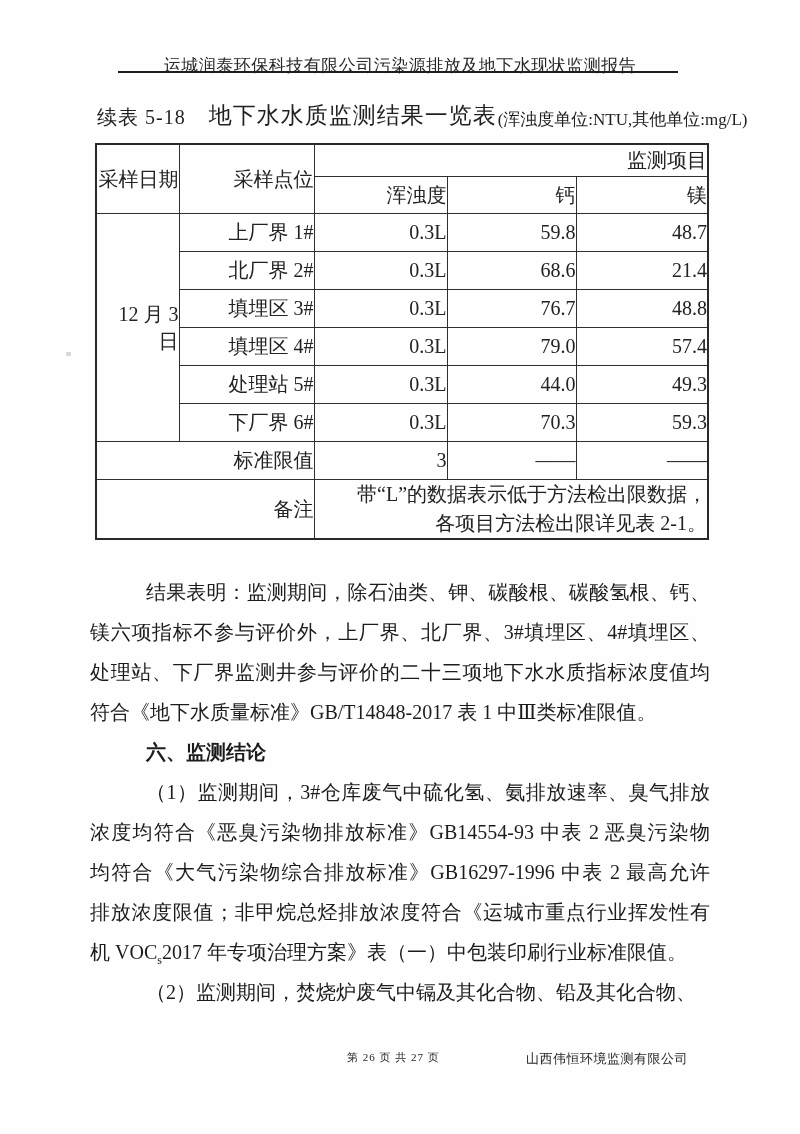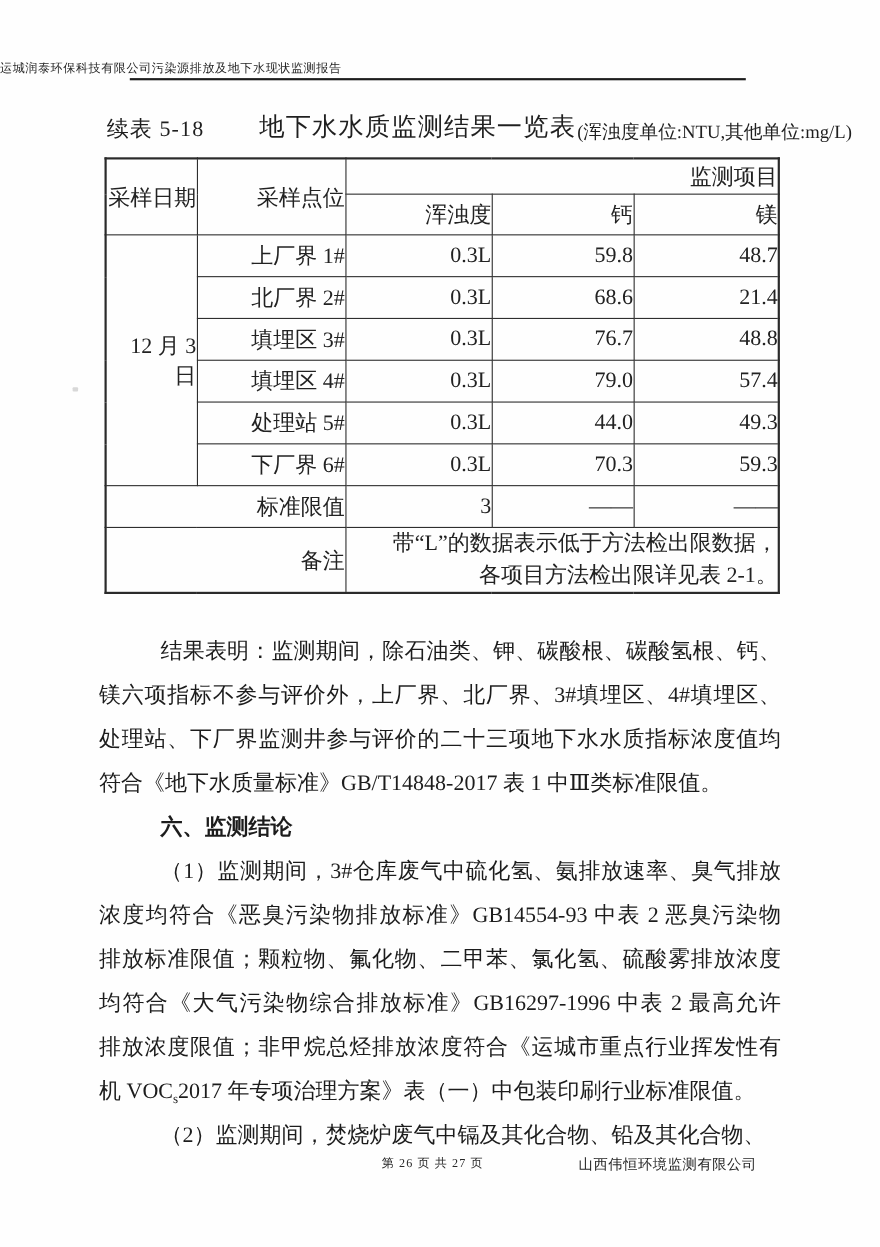--- a/index.html
+++ b/index.html
@@ -8,33 +8,33 @@
     position:relative;
     width:800px;height:1134px;
     background:#fefefe;
     font-family:"Liberation Serif","DejaVu Serif",serif;
     color:#1f1f1f;
     overflow:hidden;
   }
   
   .run-header{
     position:absolute;top:54px;left:0;width:800px;
-    font-size:11px;letter-spacing:.5px;color:#262626;
+    text-align:center;font-size:17px;letter-spacing:.5px;color:#262626;
   }
   .header-rule{
     position:absolute;top:71px;left:118px;width:560px;height:2px;
     background:#1d1d1d;
   }
   
   .caption{
     position:absolute;top:100px;left:97px;width:610px;
     display:flex;align-items:flex-end;white-space:nowrap;
   }
   .cap-prefix{font-size:20px;letter-spacing:1px;}
-  .cap-main{font-size:23px;margin-left:50px;letter-spacing:1px;}
+  .cap-main{font-size:23px;margin-left:23px;letter-spacing:1px;}
   .cap-note{font-size:17px;margin-left:1px;}
   
   table.doc-table{
     position:absolute;left:95px;top:143px;width:612px;
     border-collapse:collapse;table-layout:fixed;
     border:2.2px solid #2a2a2a;
   }
   .doc-table th,.doc-table td{
     border:1.6px solid #2e2e2e;
     text-align:right;vertical-align:middle;
@@ -163,21 +163,20 @@
   <div class="body-text">
     <div class="line indent just">结果表明：监测期间，除石油类、钾、碳酸根、碳酸氢根、钙、</div>
     <div class="line just">镁六项指标不参与评价外，上厂界、北厂界、3#填埋区、4#填埋区、</div>
     <div class="line just">处理站、下厂界监测井参与评价的二十三项地下水水质指标浓度值均</div>
     <div class="line">符合《地下水质量标准》GB/T14848-2017 表 1 中Ⅲ类标准限值。</div>
 
     <div class="line indent bold">六、监测结论</div>
 
     <div class="line indent just">（1）监测期间，3#仓库废气中硫化氢、氨排放速率、臭气排放</div>
     <div class="line just">浓度均符合《恶臭污染物排放标准》GB14554-93 中表 2 恶臭污染物</div>
-    <div class="line just">排放标准限值；颗粒物、氟化物、二甲苯、氯化氢、硫酸雾排放浓度</div>
     <div class="line just">均符合《大气污染物综合排放标准》GB16297-1996 中表 2 最高允许</div>
     <div class="line just">排放浓度限值；非甲烷总烃排放浓度符合《运城市重点行业挥发性有</div>
     <div class="line"><span>机 VOC</span><sub>s</sub><span>2017 年专项治理方案》表（一）中包装印刷行业标准限值。</span></div>
 
     <div class="line indent">（2）监测期间，焚烧炉废气中镉及其化合物、铅及其化合物、</div>
   </div>
 
   <div class="footer-page">第 26 页 共 27 页</div>
   <div class="footer-company">山西伟恒环境监测有限公司</div>
 

